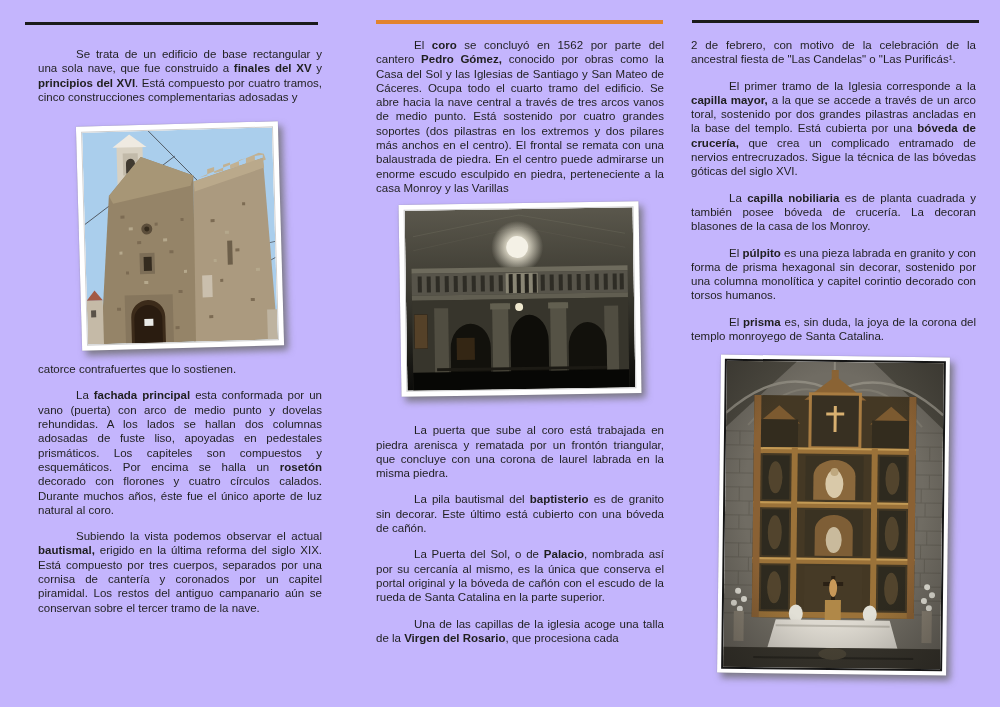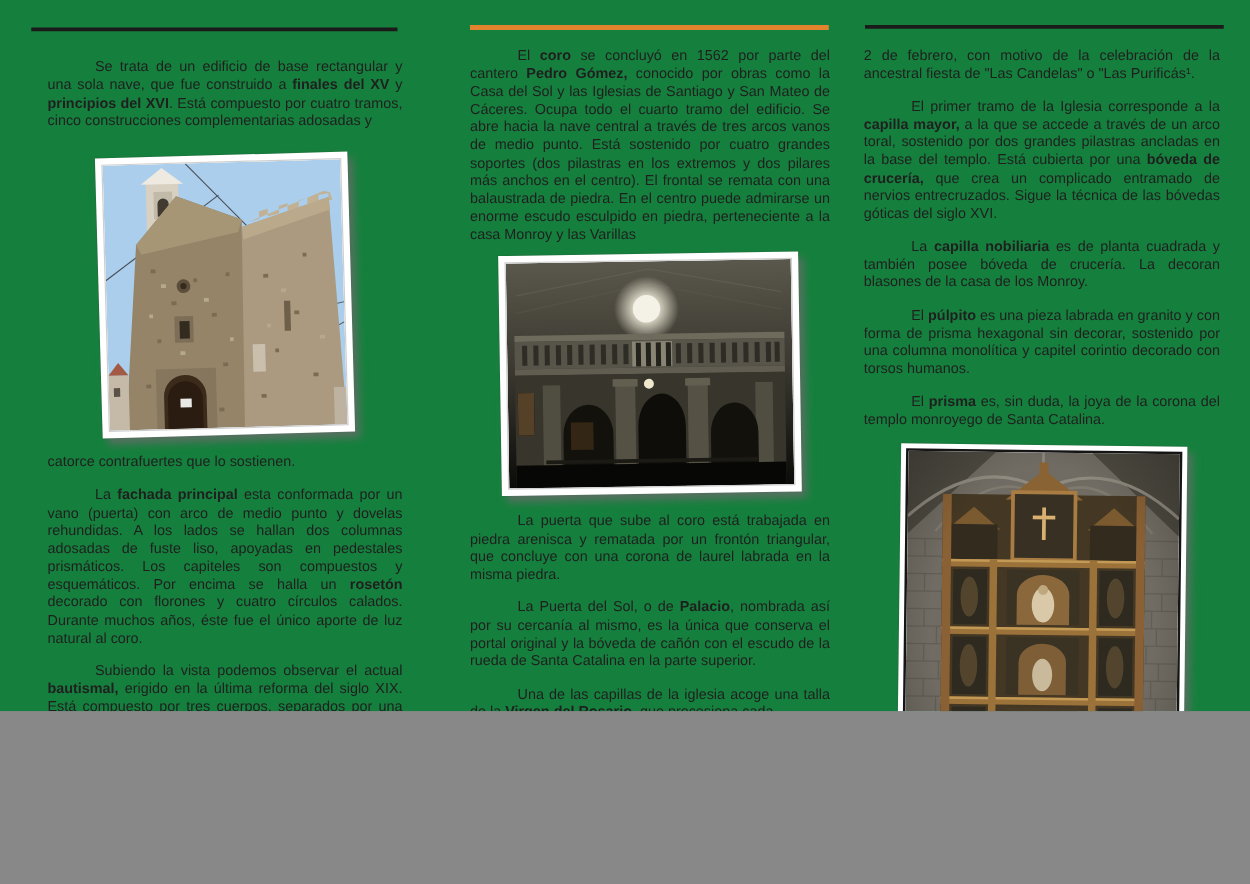--- a/index.html
+++ b/index.html
@@ -1,16 +1,16 @@
 <!DOCTYPE html>
 <html><head>
 <meta charset="utf-8">
 <style>
   html,body{margin:0;padding:0;background:#888;}
-  .page{position:relative;width:1000px;height:569px;background:#15803d;overflow:hidden;
+  .page{position:relative;width:1000px;height:707px;background:#c4b5fd;overflow:hidden;
         font-family:"Liberation Sans",sans-serif;color:#1f1f1f;}
   .col{position:absolute;top:0;}
   .rule{position:absolute;}
   .para{font-size:11.5px;line-height:14.3px;text-align:justify;margin:12px 0 0 0;}
   .para.indent{text-indent:38px;}
   .fig{text-align:center;}
   .photo-frame{display:inline-block;background:#fff;padding:6px;
                box-shadow:4px 5px 7px rgba(108,108,108,.8),0 0 1px rgba(0,0,0,.35);}
   .photo-frame svg{display:block;outline:1px solid #cfcfcf;}
   .photo-frame.dark-border{padding:4px;}
@@ -186,22 +186,23 @@
           <rect x="8" y="104" width="13" height="34" fill="#57432а"></rect>
           <rect x="8" y="104" width="13" height="34" fill="#554128"></rect>
           <rect x="50" y="128" width="18" height="22" fill="#3d2c17" opacity="0.8"></rect>
 
           <rect x="6" y="162" width="216" height="18" fill="#070705"></rect>
           <rect x="30" y="158" width="170" height="3" fill="#1c1a14"></rect>
         </svg>
       </span>
     </div>
 
-    <p class="para indent" style="margin-top:10px;"><span>La puerta que sube al coro está trabajada en piedra arenisca y rematada por un frontón triangular, que concluye con una corona de laurel labrada en la misma piedra.</span></p>
-
+    <p class="para indent" style="margin-top:24px;"><span>La puerta que sube al coro está trabajada en piedra arenisca y rematada por un frontón triangular, que concluye con una corona de laurel labrada en la misma piedra.</span></p>
+
+    <p class="para indent"><span>La pila bautismal del </span><span style="font-weight: bold;">baptisterio</span><span> es de granito sin decorar. Este último está cubierto con una bóveda de cañón.</span></p>
 
     <p class="para indent"><span>La </span><span style="font-weight: normal;">Puerta del Sol,</span><span> o de </span><span style="font-weight: bold;">Palacio</span><span>, nombrada así por su cercanía al mismo, es la única que conserva el portal original y la bóveda de cañón con el escudo de la rueda de Santa Catalina en la parte superior.</span></p>
 
     <p class="para indent"><span>Una de las capillas de la iglesia acoge una talla de la </span><span style="font-weight: bold;">Virgen del Rosario</span><span>, que procesiona cada</span></p>
   </div>
 
   <div class="col" style="left:691px;width:285px;">
     <div class="rule" style="left: 1px; top: 20px; width: 287px; height: 3px; background-color: rgb(27, 27, 27);"></div>
 
     <p class="para" style="margin-top:38px;"><span>2 de febrero, con motivo de la celebración de la ancestral fiesta de "Las Candelas" o "Las Purificás¹.</span></p>

